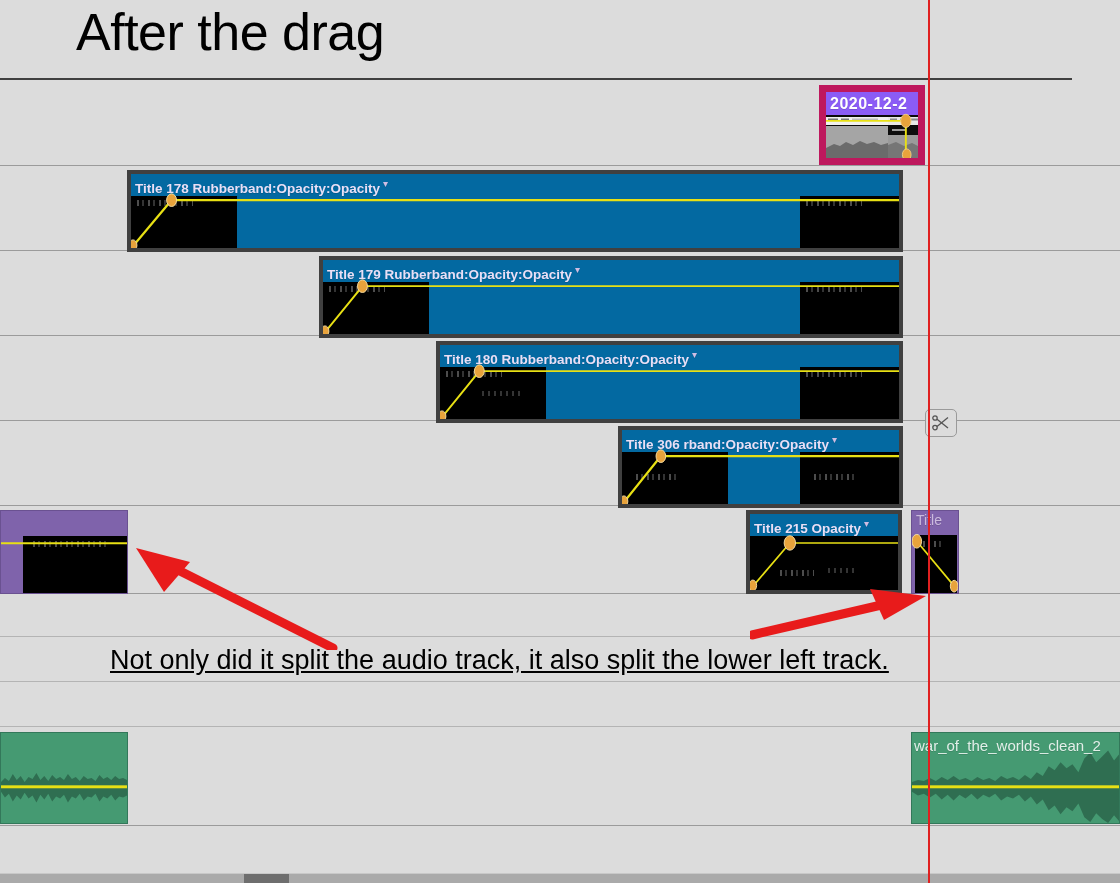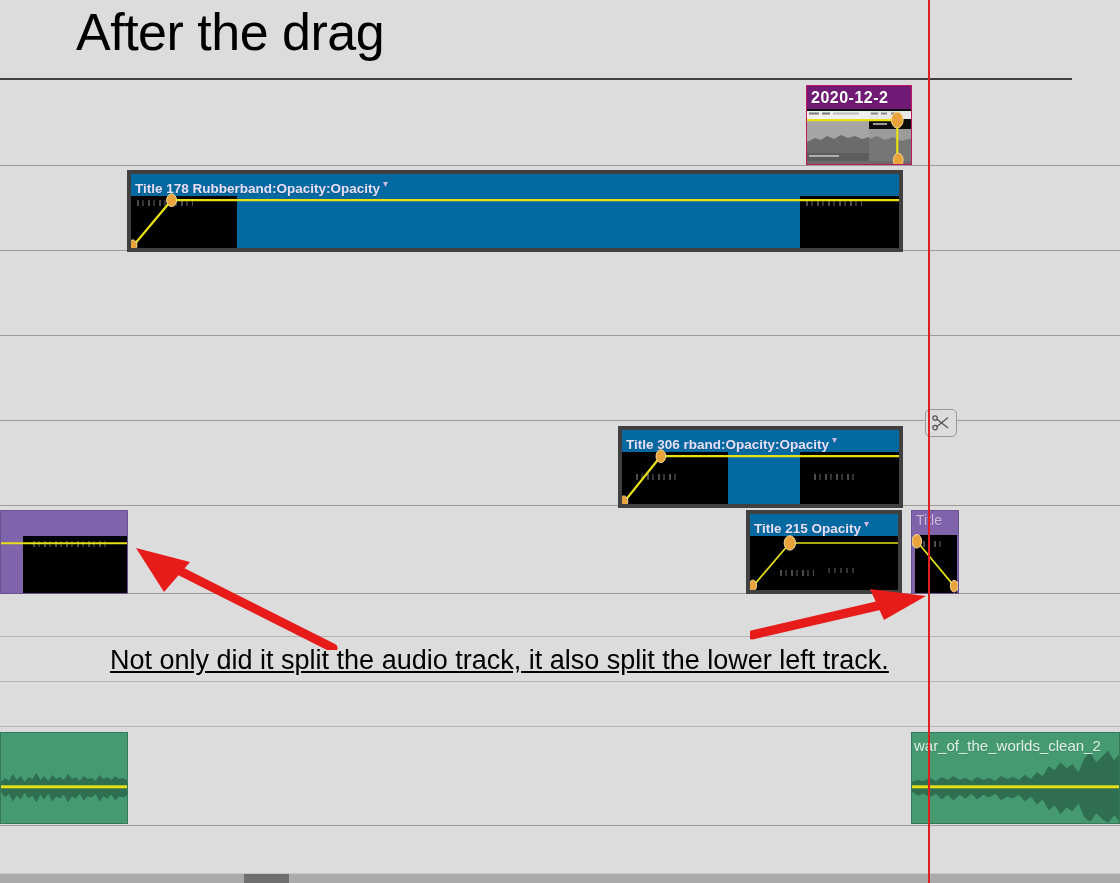--- a/index.html
+++ b/index.html
@@ -26,21 +26,21 @@
   .track{
     position:absolute;left:0;width:1120px;background:#dcdcdc;
     border-bottom:1px solid #9b9b9b;box-sizing:border-box;
   }
 
   
   .clip{position:absolute;box-sizing:border-box;overflow:hidden;}
 
   .clip-purple{background:#0369a1;border:4px solid #404040;}
   .clip-purple-sel{background:#7f63ab;border:1px solid #6a5191;}
-  .clip-blue{background:#701a75;border:1px solid #be185d;}
+  .clip-blue{background:#8b5cf6;border:7px solid #be185d;margin-left:13px;}
   .clip-green{background:#459a72;border:1px solid #33785a;}
 
   .clip-label{
     position:absolute;left:4px;top:1px;right:2px;
     font-size:13.5px;font-weight:bold;color:#e9dff6;
     white-space:nowrap;overflow:hidden;text-shadow:0 1px 0 rgba(0,0,0,.12);
     line-height:17px;
   }
   .clip-label.blue-lbl{color:#ffffff;font-size:16px;line-height:22px;letter-spacing:.5px;}
   .clip-label.green-lbl{color:#e2efe9;font-weight:normal;font-size:15px;line-height:20px;}
@@ -154,21 +154,54 @@
     <div class="thumb" style="left:669px;top:22px;width:106px;height:60px;">
       <div class="noise"></div>
     </div>
     <svg class="rb" viewBox="0 0 776 82" preserveAspectRatio="none">
       <polyline points="2,80 41,29 776,29" fill="none" stroke="#e8e014" stroke-width="2.4"></polyline>
       <ellipse cx="41" cy="29" rx="5" ry="7" fill="#e8a33c" stroke="#f6dfa4" stroke-width="1"></ellipse>
       <ellipse cx="2" cy="79" rx="4" ry="6" fill="#e8a33c" stroke="#f6dfa4" stroke-width="1"></ellipse>
     </svg>
   </div>
 
-
+  <div class="clip clip-purple" style="left:319px;top:256px;width:584px;height:82px;">
+    <div class="clip-label">
+      <span>Title 179 Rubberband:Opacity:Opacity</span><span class="caret">▾</span>
+    </div>
+    <div class="thumb" style="left:0;top:22px;width:106px;height:60px;">
+      <div class="noise"></div>
+    </div>
+    <div class="thumb" style="left:477px;top:22px;width:106px;height:60px;">
+      <div class="noise"></div>
+    </div>
+    <svg class="rb" viewBox="0 0 584 82" preserveAspectRatio="none">
+      <polyline points="2,80 40,29 584,29" fill="none" stroke="#e8e014" stroke-width="2.1"></polyline>
+      <ellipse cx="40" cy="29" rx="5" ry="7" fill="#e8a33c" stroke="#f6dfa4" stroke-width="1"></ellipse>
+      <ellipse cx="2" cy="79" rx="4" ry="6" fill="#e8a33c" stroke="#f6dfa4" stroke-width="1"></ellipse>
+    </svg>
+  </div>
+
+  <div class="clip clip-purple" style="left:436px;top:341px;width:467px;height:82px;">
+    <div class="clip-label">
+      <span>Title 180 Rubberband:Opacity:Opacity</span><span class="caret">▾</span>
+    </div>
+    <div class="thumb" style="left:0;top:22px;width:106px;height:60px;">
+      <div class="noise"></div>
+      <div class="noise2"></div>
+    </div>
+    <div class="thumb" style="left:360px;top:22px;width:106px;height:60px;">
+      <div class="noise"></div>
+    </div>
+    <svg class="rb" viewBox="0 0 467 82" preserveAspectRatio="none">
+      <polyline points="2,80 40,29 467,29" fill="none" stroke="#e8e014" stroke-width="2.1"></polyline>
+      <ellipse cx="40" cy="29" rx="5" ry="7" fill="#e8a33c" stroke="#f6dfa4" stroke-width="1"></ellipse>
+      <ellipse cx="2" cy="79" rx="4" ry="6" fill="#e8a33c" stroke="#f6dfa4" stroke-width="1"></ellipse>
+    </svg>
+  </div>
 
   <div class="clip clip-purple" style="left:618px;top:426px;width:285px;height:82px;">
     <div class="clip-label">
       <span>Title 306 rband:Opacity:Opacity</span><span class="caret">▾</span>
     </div>
     <div class="thumb" style="left:0;top:22px;width:106px;height:60px;">
       <div class="noise" style="left:14px;top:22px;width:44px;"></div>
     </div>
     <div class="thumb" style="left:178px;top:22px;width:106px;height:60px;">
       <div class="noise" style="left:14px;top:22px;width:44px;"></div>

